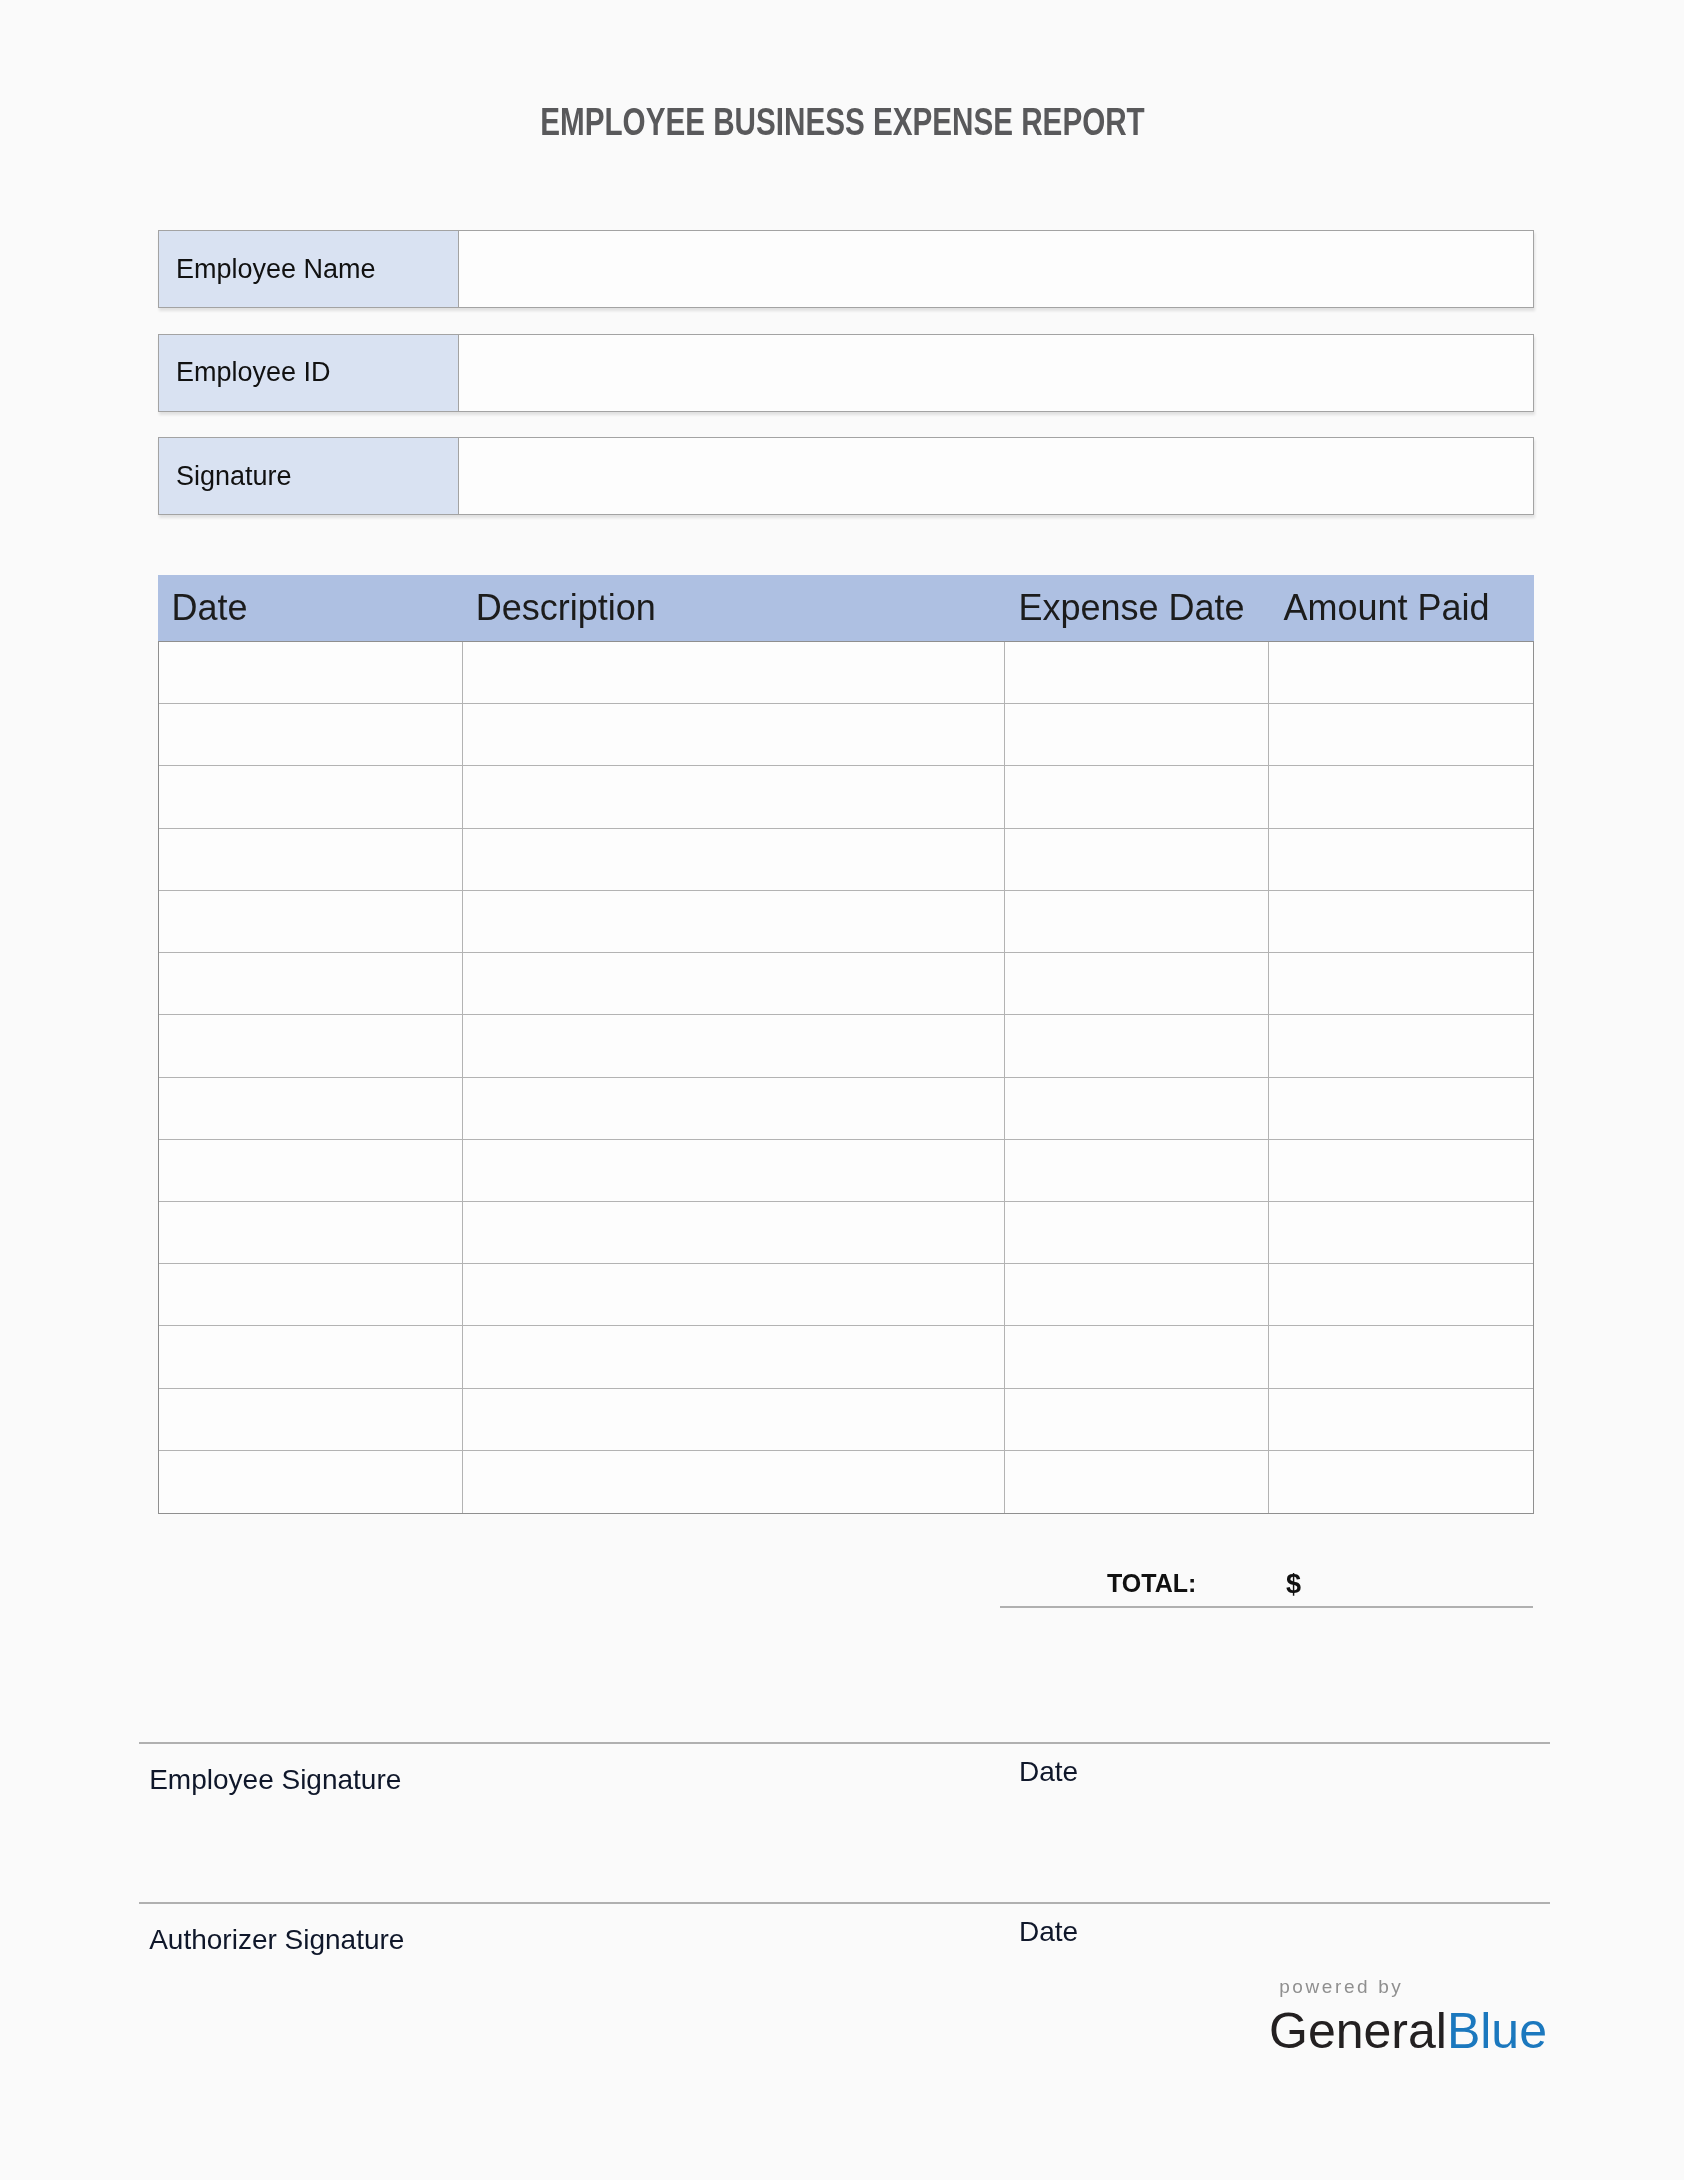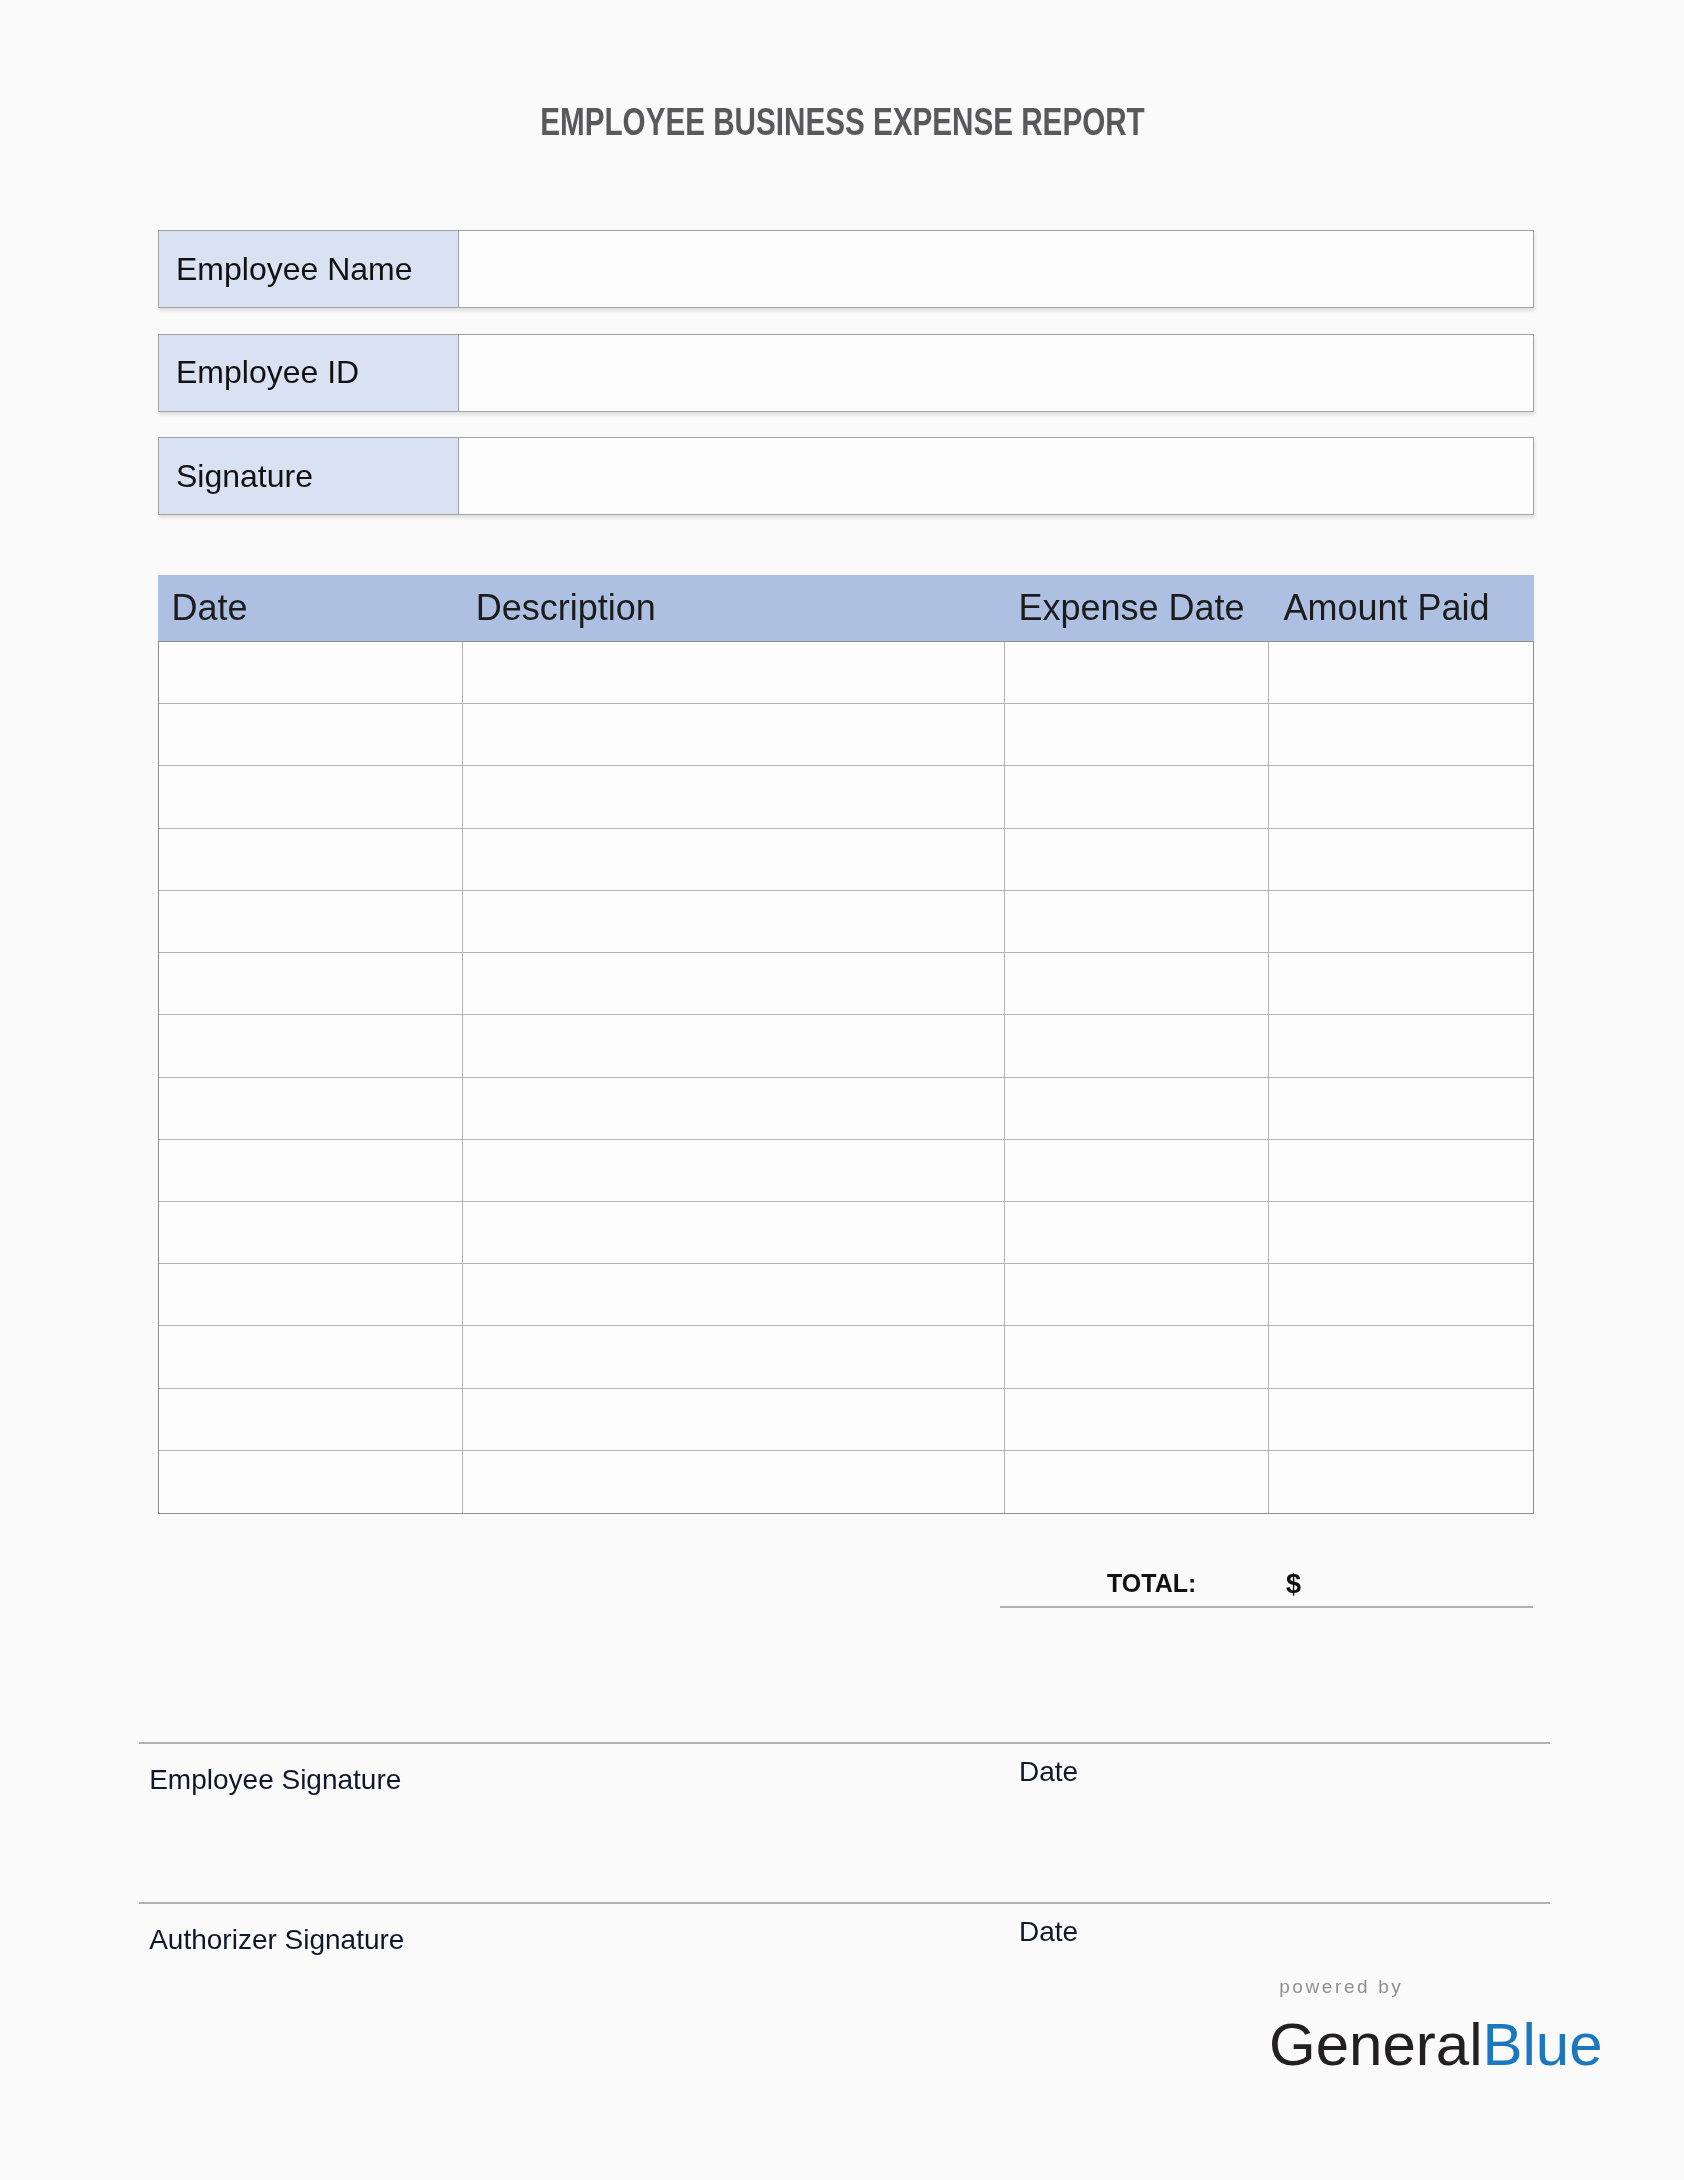--- a/index.html
+++ b/index.html
@@ -28,21 +28,21 @@
   }
   .field-row{
     display:flex;height:78px;box-sizing:border-box;
     border:1.7px solid #a3a3a3;background:#fdfdfd;
     box-shadow:0.9px 2.6px 2.6px rgba(0,0,0,0.10);
   }
   .field-label{
     width:300px;box-sizing:border-box;flex:none;
     background:#d9e2f2;border-right:1.7px solid #a3a3a3;
     display:flex;align-items:center;padding-left:17px;
-    font-size:32px;color:#111;
+    font-size:27px;color:#111;
   }
   .field-value{flex:1;}
 
   
   .etable{position:absolute;top:575px;left:158px;width:1376px;}
   .thead{
     height:66px;background:#aec0e2;
     display:grid;grid-template-columns:357fr 637fr 311fr 310fr;
     align-items:center;
     font-size:36px;color:#1c1c1c;
@@ -79,21 +79,21 @@
   .sig-employee{top:1742px;}
   .sig-authorizer{top:1902px;}
   .sig-area{position:absolute;bottom:2.6px;left:0;right:0;height:111px;}
   .sig-labels{position:relative;padding-top:20px;font-size:28px;color:#0f172a;}
   .sig-name{margin-left:10.2px;}
   .sig-date{position:absolute;left:880px;top:12px;}
 
   
   .branding{position:absolute;left:1269px;top:1976px;}
   .powered{font-size:19px;color:#8f8f8f;letter-spacing:2.6px;padding-left:10.2px;}
-  .brand{font-size:60px;margin-top:12px;letter-spacing:0px;white-space:nowrap;}
+  .brand{font-size:50px;margin-top:4px;letter-spacing:0px;white-space:nowrap;}
   .brand-general{color:#232021;}
   .brand-blue{color:#1b78be;}
 </style>
 </head>
 <body>
 
 <div class="page">
 
   <h1 class="title"><span class="condense">EMPLOYEE BUSINESS EXPENSE REPORT</span></h1>
 

